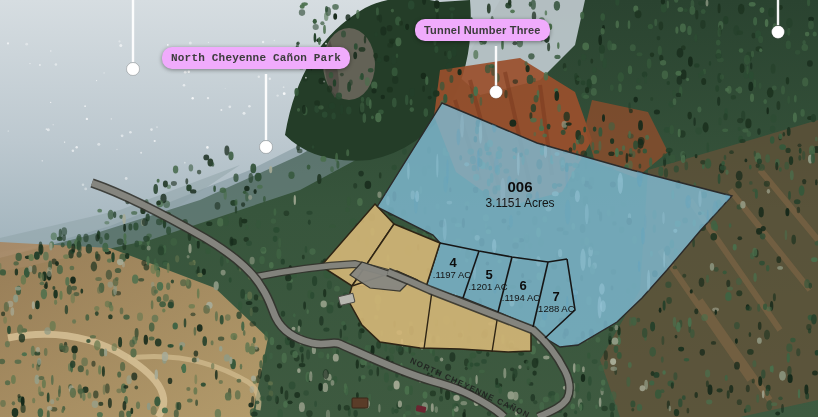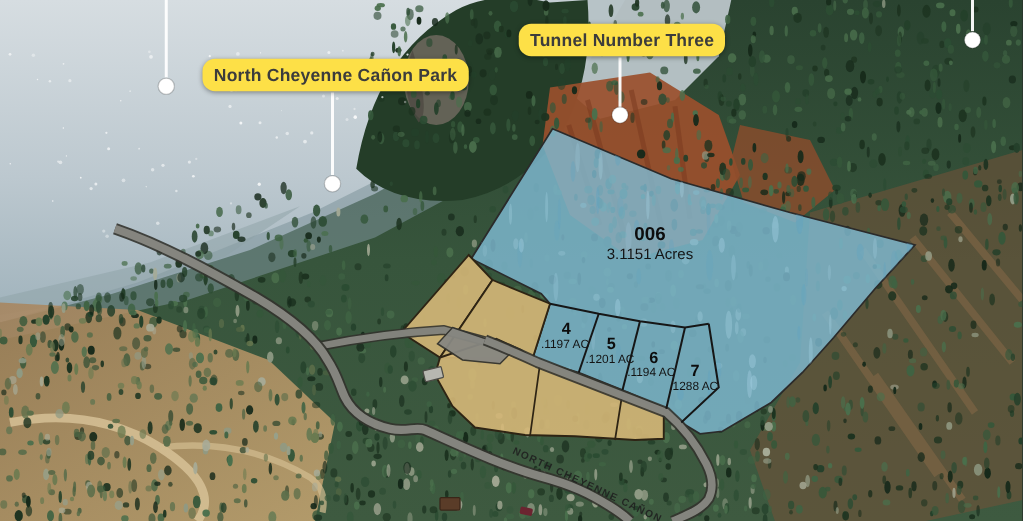--- a/index.html
+++ b/index.html
@@ -1,20 +1,20 @@
 <!DOCTYPE html>
 <html><head>
 <meta charset="utf-8">
 <style>
   html,body{margin:0;padding:0;background:#222;}
   #stage{position:relative;width:818px;height:417px;overflow:hidden;
          font-family:"Liberation Sans",sans-serif;background:#33503a;}
   #stage svg{position:absolute;left:0;top:0;}
-  .pill{position:absolute;background:#fde047;border-radius:10px;padding:5px 9px;
-        font-size:14px;font-weight:700;color:#3c3c3c;white-space:nowrap;
+  .pill{position:absolute;background:#f0abfc;border-radius:10px;padding:5px 9px;
+        font-size:11px;font-weight:700;color:#3c3c3c;white-space:nowrap;
         box-shadow:0 1px 4px rgba(0,0,0,.4);letter-spacing:.2px;}
   .lot-num{font-weight:700;fill:#0d0d0d;}
   .lot-ac{fill:#141414;}
   text{font-family:"Liberation Sans",sans-serif;}
 </style>
 </head>
 <body>
 
 <div id="stage">
 
@@ -2053,19 +2053,19 @@
     <circle cx="496" cy="92" r="6.5" fill="#fff" stroke="rgba(0,0,0,.2)" stroke-width="1"></circle>
 
     <line x1="133" y1="0" x2="133" y2="62" stroke="#fff" stroke-width="2.4" opacity=".95"></line>
     <circle cx="133" cy="69" r="6.5" fill="#fff" stroke="rgba(0,0,0,.2)" stroke-width="1"></circle>
 
     <line x1="778" y1="0" x2="778" y2="25" stroke="#fff" stroke-width="2.4" opacity=".95"></line>
     <circle cx="778" cy="32" r="6.5" fill="#fff" stroke="rgba(0,0,0,.2)" stroke-width="1"></circle>
   </g>
 </svg>
 
-  <div class="pill" style="left:162px;top:47px;">
+  <div class="pill" style="left:162px;top:47px;font-family:Liberation Mono, monospace;">
     <span>North Cheyenne Cañon Park</span>
   </div>
   <div class="pill" style="left:415px;top:19px;">
     <span>Tunnel Number Three</span>
   </div>
 </div>
 
 </body></html>

